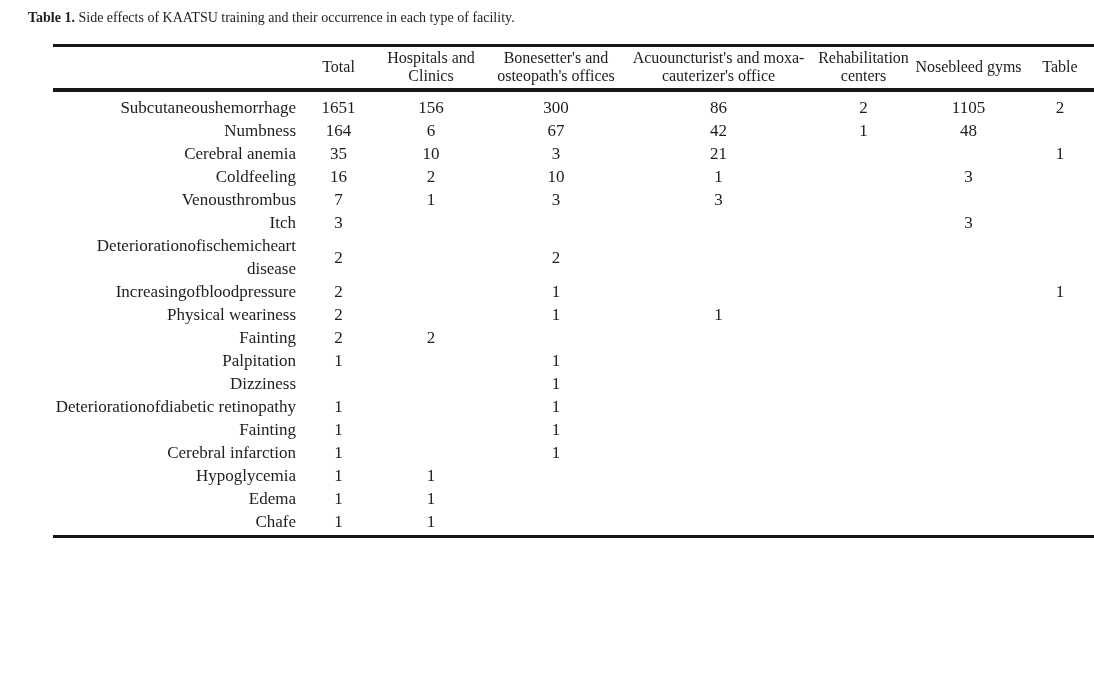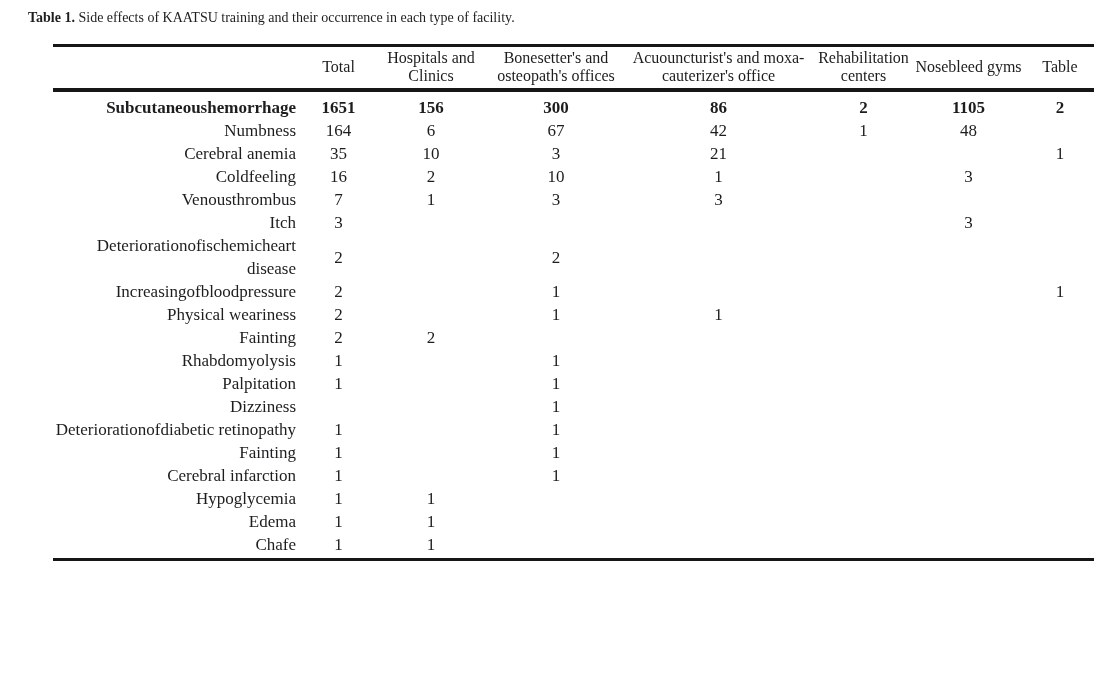--- a/index.html
+++ b/index.html
@@ -50,21 +50,20 @@
   }
   .data-table tbody td {
     font-size: 17px;
     line-height: 23px;
     padding: 0;
     text-align: center;
     vertical-align: middle;
   }
   .data-table tbody tr:first-child td {
     padding-top: 4px;
-    font-weight: bold;
   }
   .data-table tbody tr:last-child td {
     padding-bottom: 2px;
   }
   .data-table tbody td.label {
     text-align: right;
     padding-right: 10px;
   }
 </style>
 </head>
@@ -206,30 +205,20 @@
     <td class="val">2</td>
     <td class="val">2</td>
     <td class="val"></td>
     <td class="val"></td>
     <td class="val"></td>
     <td class="val"></td>
     <td class="val"></td>
   </tr>
 
 
-  <tr>
-    <td class="label">Rhabdomyolysis</td>
-    <td class="val">1</td>
-    <td class="val"></td>
-    <td class="val">1</td>
-    <td class="val"></td>
-    <td class="val"></td>
-    <td class="val"></td>
-    <td class="val"></td>
-  </tr>
 
   <tr>
     <td class="label">Palpitation</td>
     <td class="val">1</td>
     <td class="val"></td>
     <td class="val">1</td>
     <td class="val"></td>
     <td class="val"></td>
     <td class="val"></td>
     <td class="val"></td>

